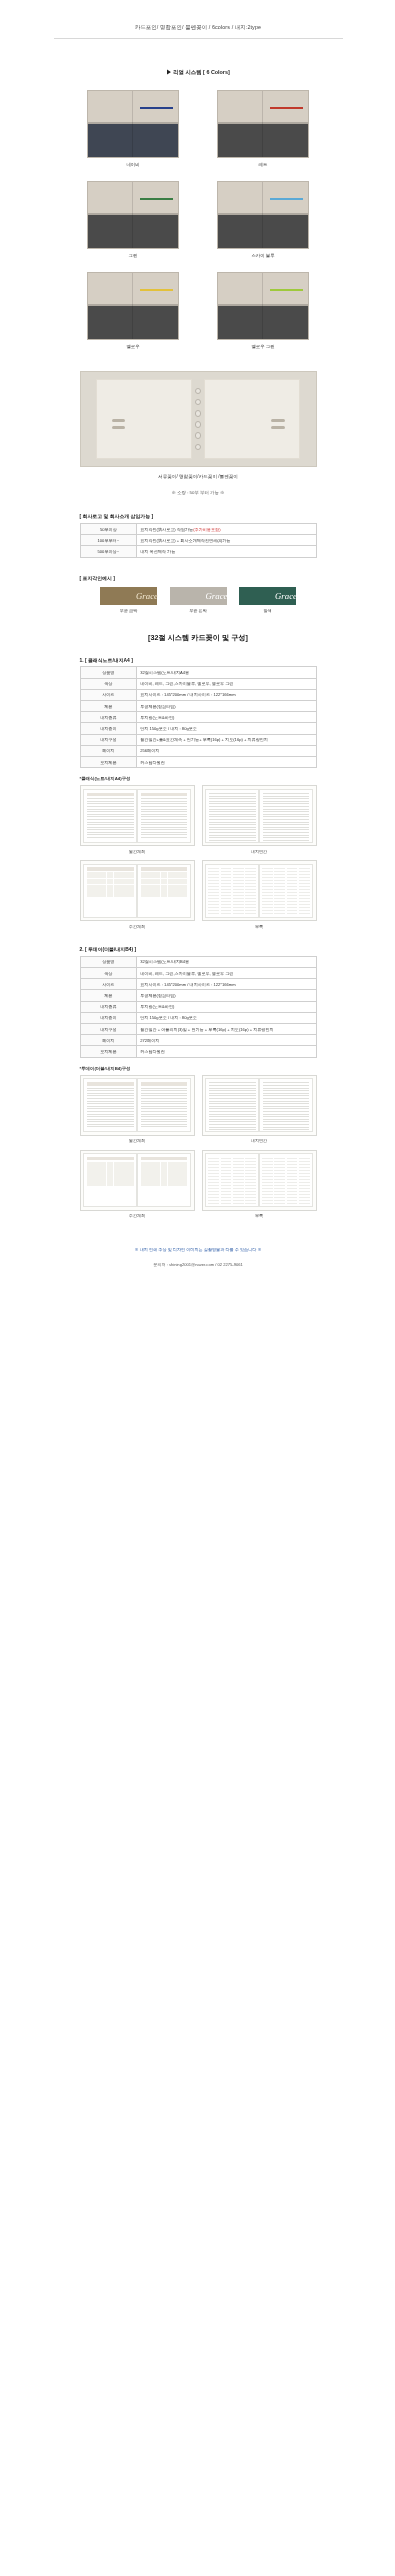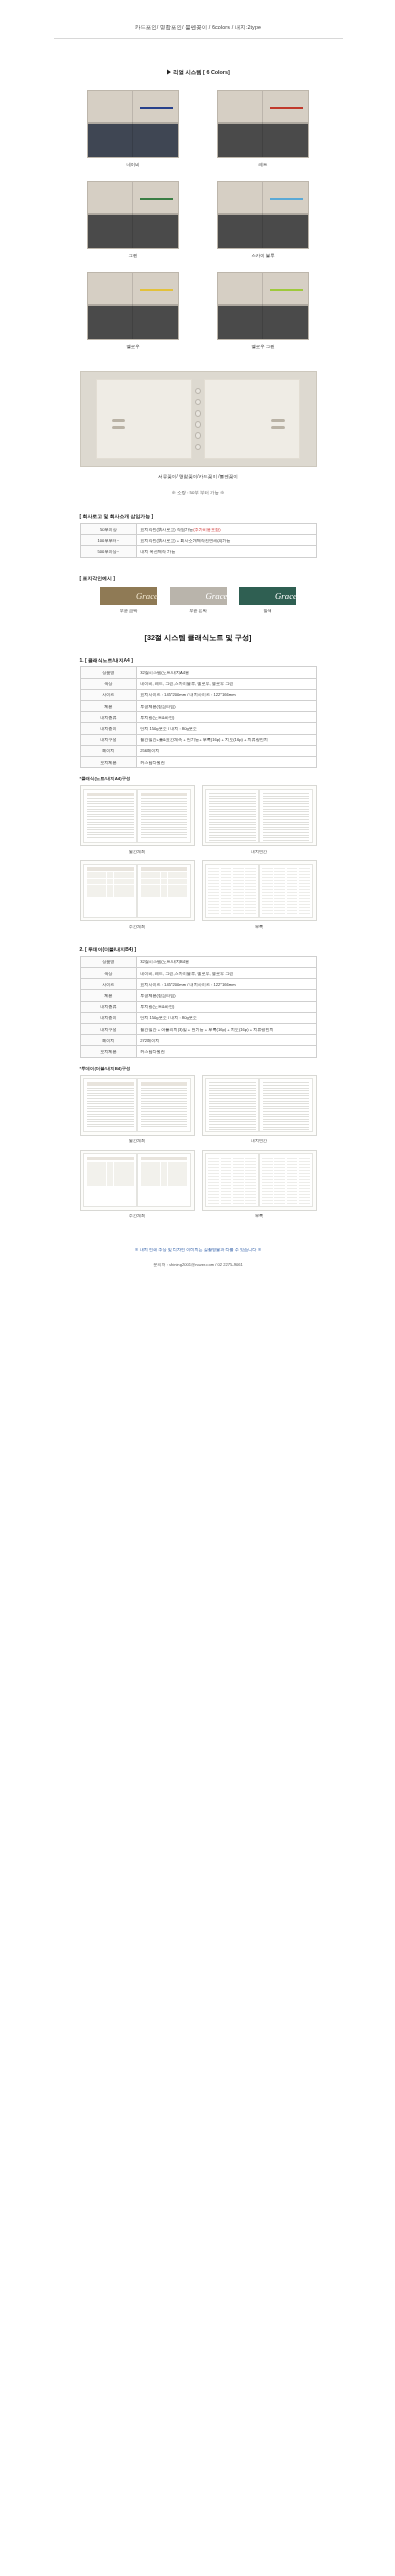--- a/index.html
+++ b/index.html
@@ -439,21 +439,21 @@
       <div class="logo-item">
         <div class="logo-chip" style="background:#b9b4ab;color:#ffffff">Grace</div>
         <div class="logo-cap">무광 은박</div>
       </div>
       <div class="logo-item">
         <div class="logo-chip" style="background:#2f5f52;color:#ffffff">Grace</div>
         <div class="logo-cap">발색</div>
       </div>
     </div>
 
-    <div class="big-heading">[32절 시스템 클래식노트 및 구성]</div>
+    <div class="big-heading">[32절 시스템 카드꽂이 및 구성]</div>
 
     <div class="spec-title">1. [ 클래식노트/내지A4 ]</div>
     <table class="tbl">
       <tbody>
           <tr>
             <td class="k">상품명</td>
             <td>32절시스템(노트/내지A4용</td>
           </tr>
       <tr>
             <td class="k">색상</td>

